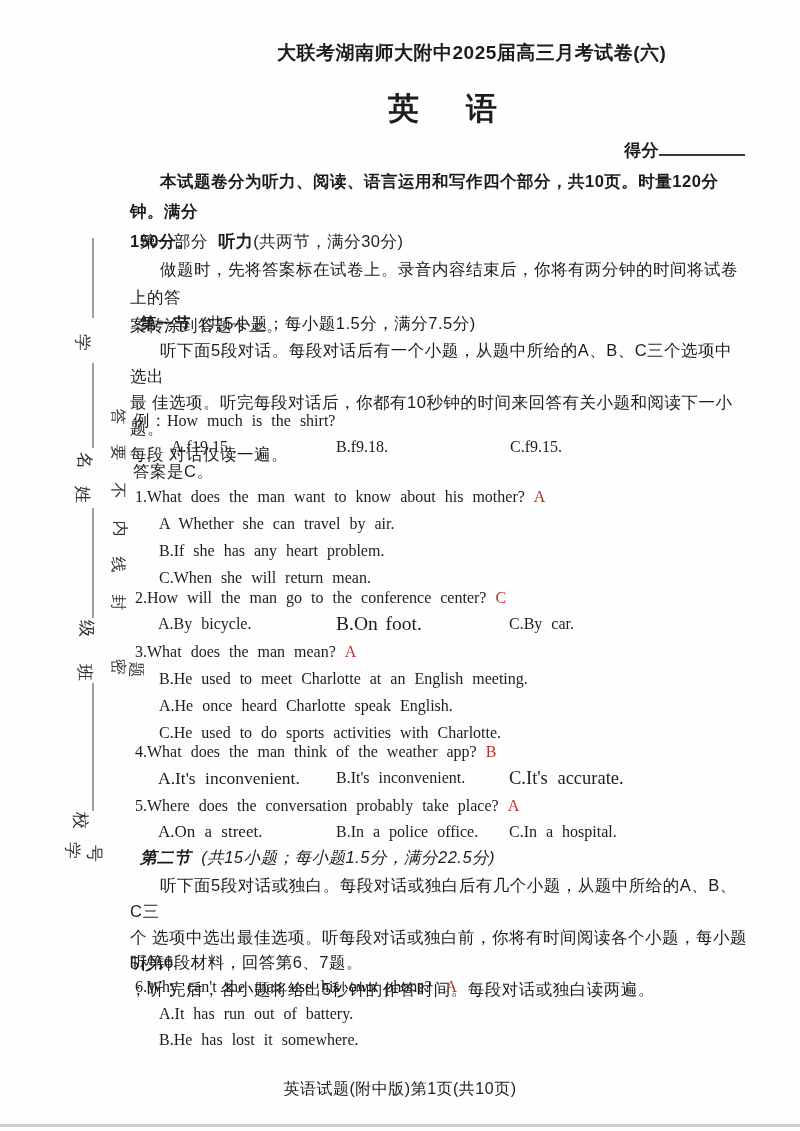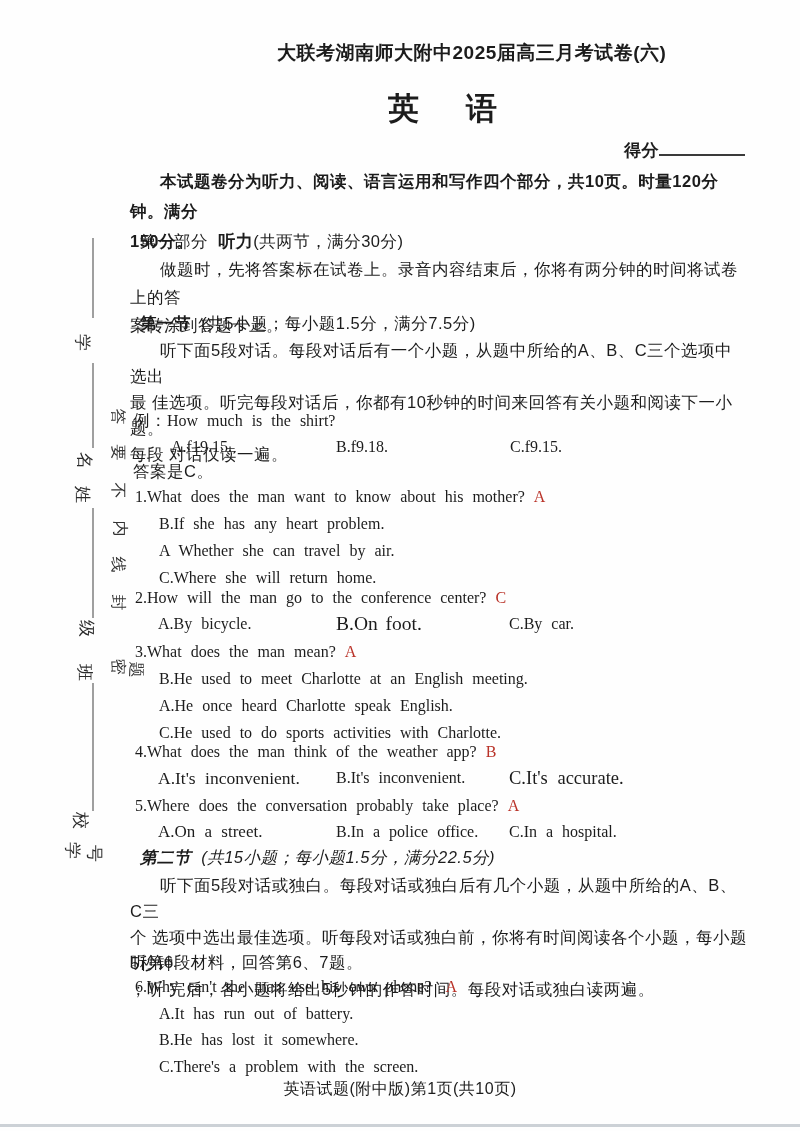--- a/index.html
+++ b/index.html
@@ -101,23 +101,23 @@
     <div class="opt-row ex en">
       <span class="oa">A.f19.15.</span>
       <span class="ob">B.f9.18.</span>
       <span class="oc">C.f9.15.</span>
     </div>
     <div class="cn" style="margin-top:-3px;">答案是C。</div>
   </div>
 
   <div class="abs qblock en" style="top:483px;line-height:27px;">
     <div class="qline"><span>1.</span><span>What does the man want to know about his mother?</span><span class="ans">A</span></div>
+    <div class="opt-stack">A Whether she can travel by air.</div>
     <div class="opt-stack">B.If she has any heart problem.</div>
-    <div class="opt-stack">A Whether she can travel by air.</div>
-    <div class="opt-stack">C.Where she will return home.</div>
+    <div class="opt-stack">C.When she will return mean.</div>
   </div>
 
   <div class="abs qblock en" style="top:585px;">
     <div class="qline"><span>2.</span><span>How will the man go to the conference center?</span><span class="ans">C</span></div>
     <div class="opt-row">
       <span class="oa">A.By  bicycle.</span>
       <span class="ob fs19">B.On foot.</span>
       <span class="oc">C.By  car.</span>
     </div>
   </div>
@@ -154,19 +154,18 @@
     <div class="indent">听下面5段对话或独白。每段对话或独白后有几个小题，从题中所给的A、B、C三</div>
     <div>个 选项中选出最佳选项。听每段对话或独白前，你将有时间阅读各个小题，每小题5秒钟</div>
     <div>；听 完后，各小题将给出5秒钟的作答时间。每段对话或独白读两遍。</div>
   </div>
   <div class="abs cn" style="left:130px;top:949px;">听第6段材料，回答第6、7题。</div>
 
   <div class="abs qblock en" style="top:974px;line-height:26.5px;">
     <div class="qline"><span>6.</span><span>Why can't the man use his own phone?</span><span class="ans" style="margin-left:14px;">A</span></div>
     <div class="opt-stack">A.It has run out of battery.</div>
     <div class="opt-stack">B.He has lost it somewhere.</div>
-    <div class="opt-stack">C.There's a problem with the screen.</div>
   </div>
 
   <div class="abs footer cn">英语试题(附中版)第1页(共10页)</div>
   <div class="abs scan-bottom"></div>
 
 </div>
 
 </body></html>

